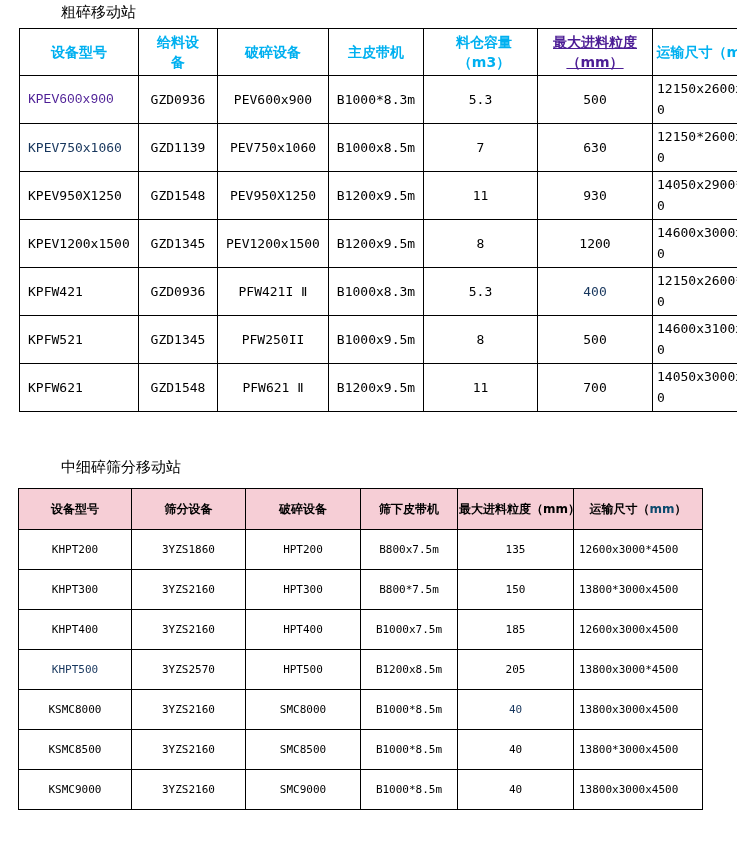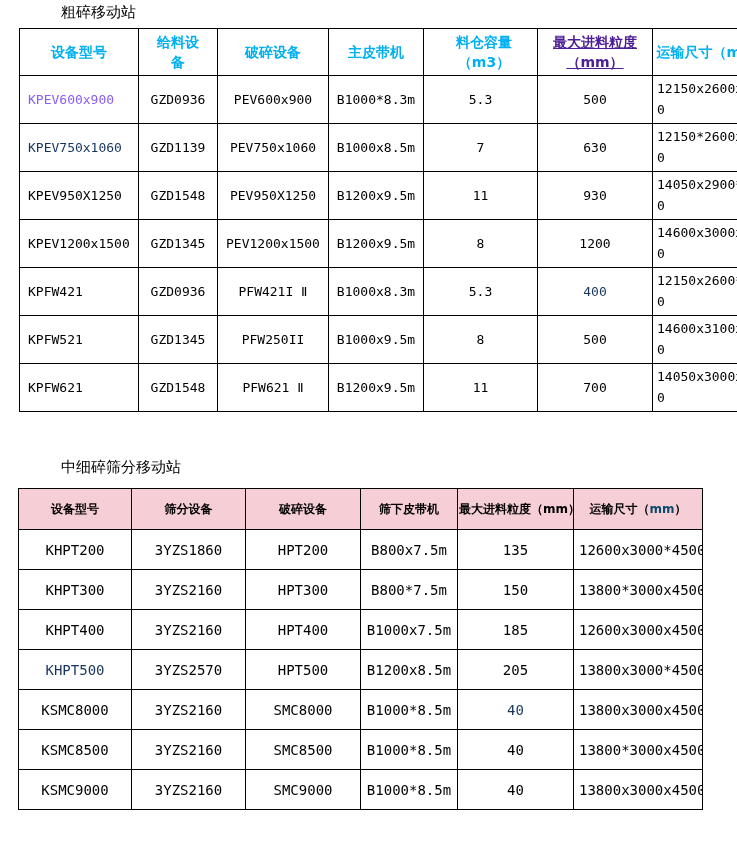--- a/index.html
+++ b/index.html
@@ -38,21 +38,21 @@
   #t1 th:nth-child(5){width:102px;text-align:center;padding-left:9px;}
   #t1 th:nth-child(6){width:110px;}
   #t1 th:nth-child(7){width:116px;}
   #t1 td:nth-child(1){text-align:left;padding-left:8px;}
   #t1 td:nth-child(7){text-align:left;padding:3px 4px;word-break:break-all;line-height:1.55;}
   
   #t2{left:18px;top:488px;width:666px;}
   #t2 thead tr{height:41px;}
   #t2 tbody tr{height:40px;}
   #t2 th{font-size:12px;white-space:nowrap;padding:0 1px;}
-  #t2 td{font-size:14px;}
+  #t2 td{font-size:11px;}
   #t2 th:nth-child(1){width:110px;}
   #t2 th:nth-child(2){width:111px;}
   #t2 th:nth-child(3){width:112px;}
   #t2 th:nth-child(4){width:94px;}
   #t2 th:nth-child(5){width:113px;}
   #t2 th:nth-child(6){width:126px;}
   #t2 td:nth-child(6){text-align:left;padding-left:5px;}
 </style>
 </head>
 <body>
@@ -69,21 +69,21 @@
         <th style="color: rgb(0, 176, 240);">主皮带机</th>
         <th style="color: rgb(0, 176, 240);">料仓容量
 （m3）</th>
         <th style="color: #4c1d95; text-decoration: underline;">最大进料粒度
 （mm）</th>
         <th style="color: rgb(0, 176, 240);">运输尺寸（mm）</th>
       </tr>
     </thead>
     <tbody>
       <tr>
-        <td style="color: #8b5cf6;">KPEV600x900</td>
+        <td style="color: #4c1d95; font-family: Liberation Mono, monospace;">KPEV600x900</td>
         <td>GZD0936</td>
         <td>PEV600x900</td>
         <td>B1000*8.3m</td>
         <td>5.3</td>
         <td>500</td>
         <td>12150x2600x3950</td>
       </tr>
       <tr>
         <td style="color: rgb(23, 54, 93);">KPEV750x1060</td>
         <td>GZD1139</td>

